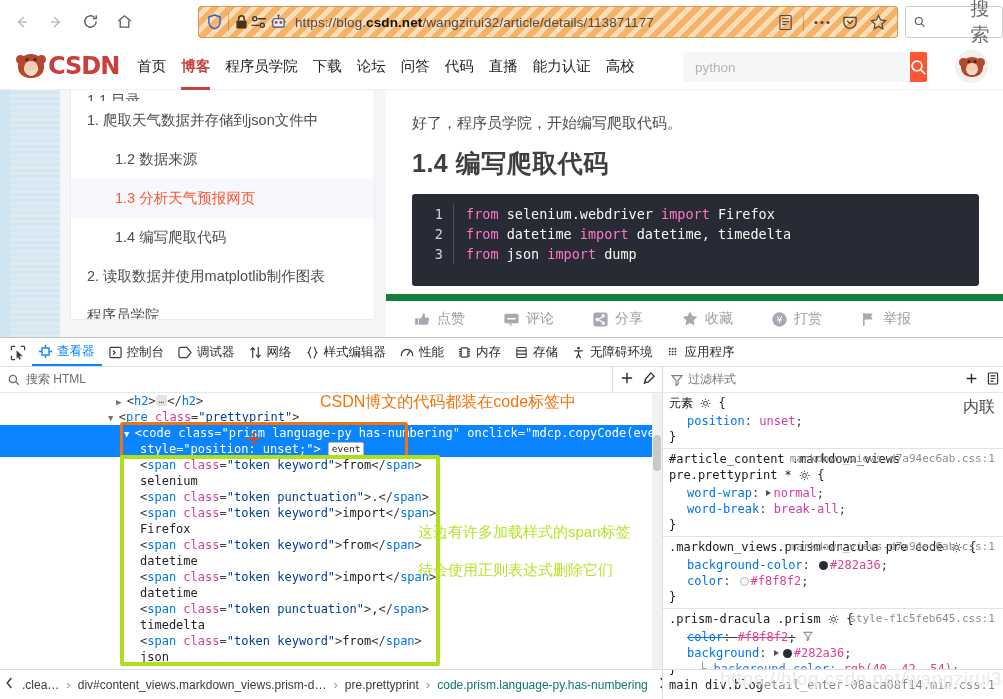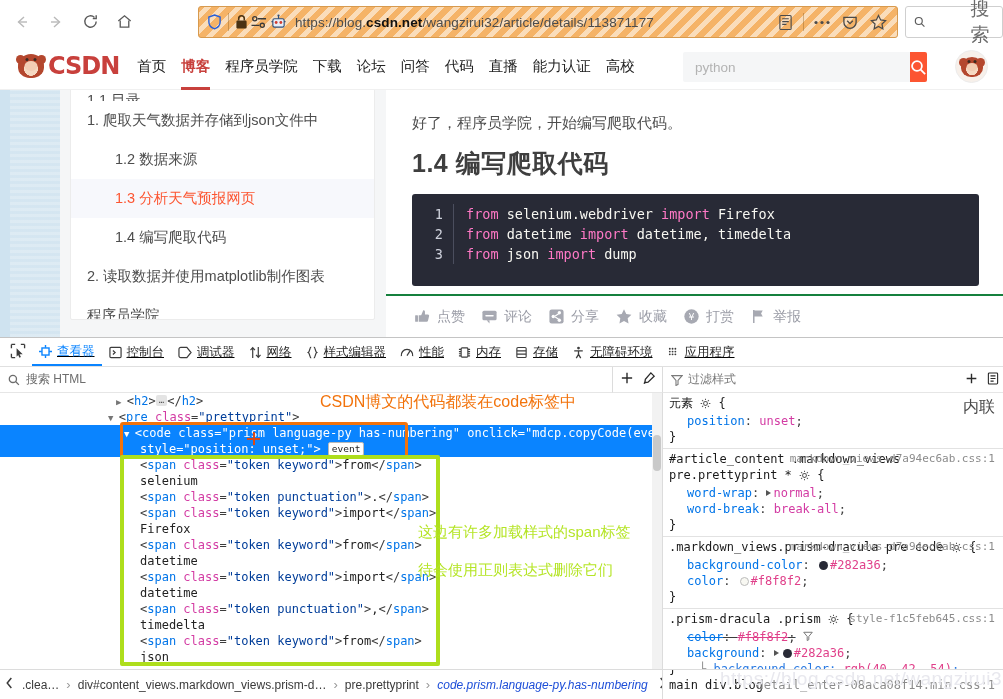--- a/index.html
+++ b/index.html
@@ -142,35 +142,35 @@
   .cl { display: flex; }
   .cl .ln {
     width: 42px; text-align: right; color: #cfd2dd; padding-right: 10px;
     border-right: 1px solid #4b4e5e; margin-right: 12px; flex: none;
   }
   .kw { color: #ff79c6; }
   .pl { color: #f8f8f2; }
 
   .art-actions {
     position: absolute; left: 386px; top: 294px; width: 617px; height: 43px;
-    background: #fff; border-top: 2px solid #15803d;
-    display: flex; align-items: center; gap: 16px; padding-left: 28px;
+    background: #fff; border-top: 7px solid #15803d;
+    display: flex; align-items: center; gap: 38px; padding-left: 28px;
   }
   .act { display: flex; align-items: center; gap: 6px; color: #9a9ca6; font-size: 14px; }
   .act .g { display:flex; align-items:center; justify-content:center; }
 
   
   .devtools {
     position: absolute; left: 0; top: 337px; width: 1003px; height: 362px;
     background: #fff; border-top: 1px solid #c4c4c4;
     font-family: "Liberation Sans", sans-serif;
   }
   .dt-toolbar {
-    height: 29px; display: flex; align-items: flex-start;
-    border-bottom: 1px solid #e0e0e0; background: #fff; padding-left: 4px; text-decoration: underline;
+    height: 29px; display: flex; align-items: flex-end;
+    border-bottom: 1px solid #e0e0e0; background: #fff; padding-left: 4px;
   }
   .dt-picker { width: 28px; height: 26px; display:flex;align-items:center;justify-content:center;color:#3c3c3c; }
   .dt-tab {
     display: flex; align-items: center; gap: 5px; height: 28px; padding: 0 7px;
     font-size: 12.5px; color: #2b2b2b; white-space: nowrap;
   }
   .dt-tab.active { color: #0a84ff; border-bottom: 2px solid #0a84ff; }
   .dt-tab .ti { display:flex; align-items:center; }
 
   .dt-search {
@@ -244,21 +244,21 @@
 
   
   .dt-crumbs {
     position: absolute; left: 0; top: 331px; width: 663px; height: 30px;
     display: flex; align-items: center; gap: 4px; padding-left: 4px;
     border-top: 1px solid #dcdcdc; border-right: 1px solid #dcdcdc;
     font-family: "Liberation Sans", sans-serif; font-size: 12px; color: #3a3a3a;
     white-space: nowrap; overflow: hidden; background:#fff;
   }
   .crumb { padding: 2px 3px; }
-  .crumb.active { color: #1d4ed8; font-style: italic; }
+  .crumb.active { color: #0f766e; }
   .crumb-sep { color: #999; font-size: 13px; }
   .dt-crumbs-right {
     position: absolute; left: 663px; top: 331px; width: 340px; height: 30px;
     border-top: 1px solid #dcdcdc; background: #fff;
     font-family: "DejaVu Sans Mono", monospace; font-size: 12px; color: #1a1a1a;
     padding-left: 6px; overflow:hidden;
   }
   .dt-crumbs-right .src2 { position:absolute; right:8px; top:8px; color:#8b8b8b; }
   .dt-crumbs-right .mainsel { position:absolute; left:6px; top:8px; }
   .brace-top { position:absolute; left:6px; top:-8px; color:#1a1a1a; }

